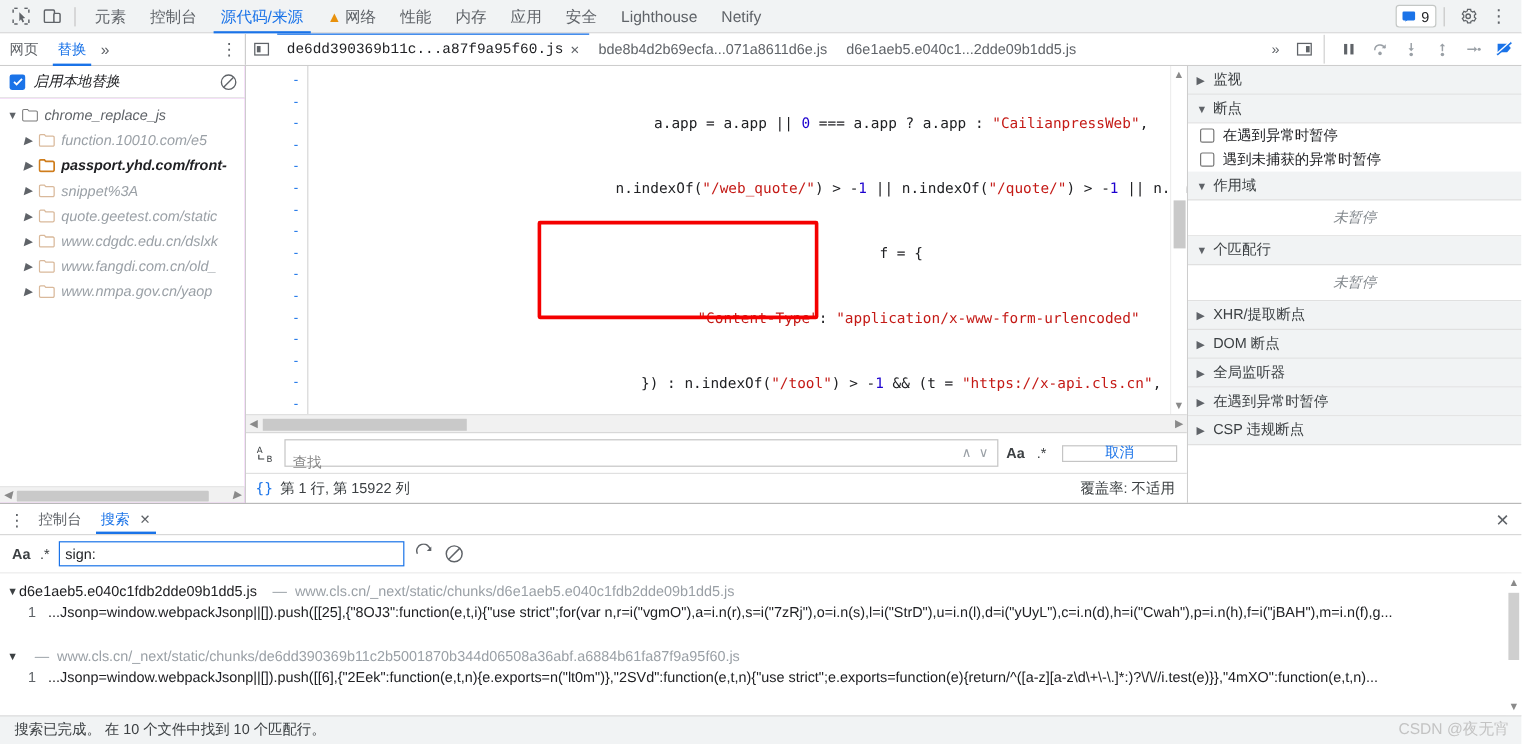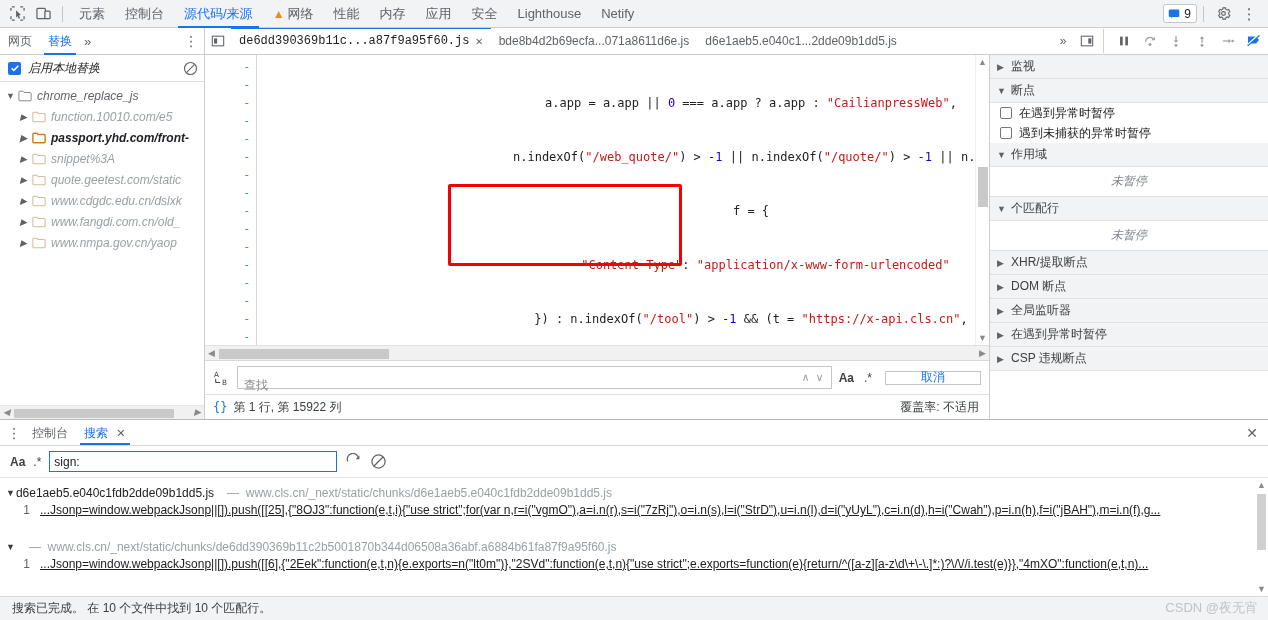--- a/index.html
+++ b/index.html
@@ -239,21 +239,21 @@
 
   .results { flex: 1; overflow: hidden; position: relative; background: #fff; padding-top: 4px; }
   .res-file {
     height: 21px; display: flex; align-items: center; font-size: 12px; padding-left: 6px; white-space: nowrap;
   }
   .res-file .tw3 { font-size: 9px; color: #3c4043; margin-right: 1px; }
   .res-file .name { color: #202124; }
   .res-file .url { color: #9aa0a6; margin-left: 13px; }
   .res-line { height: 21px; display: flex; align-items: flex-start; font-size: 12px; padding-left: 12px; white-space: nowrap; overflow: hidden; }
   .res-line .num { width: 18px; color: #5f6368; text-align: right; margin-right: 10px; }
-  .res-line .txt { color: #202124; text-decoration: underline; }
+  .res-line .txt { color: #202124; }
   .res-spacer { height: 12px; }
   .res-scroll { position: absolute; right: 0; top: 0; bottom: 0; width: 13px; background: #fff; }
   .res-scroll .ar { position: absolute; left: 2px; color: #8a8a8a; font-size: 9px; }
   .res-scroll .thumb { position: absolute; left: 2px; top: 16px; width: 9px; height: 56px; background: #cfcfcf; }
 
   .bottom-status {
     height: 24px; min-height: 24px; display: flex; align-items: center;
     border-top: 1px solid #d8d8d8; background: #f1f3f4;
     padding-left: 12px; font-size: 12px; color: #3c4043;
   }

